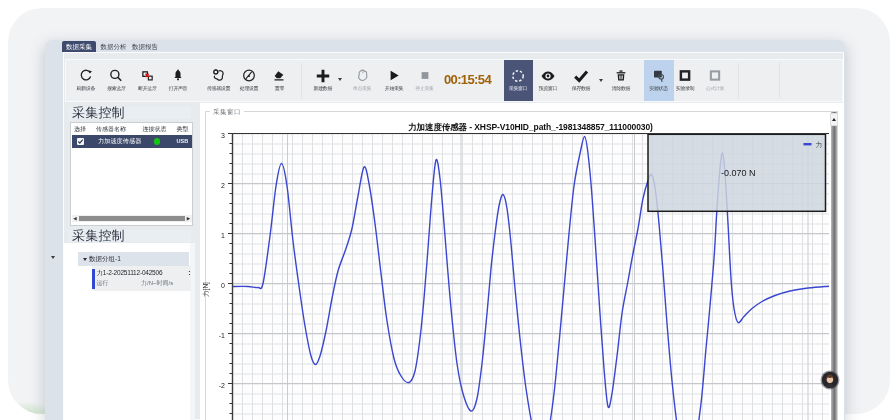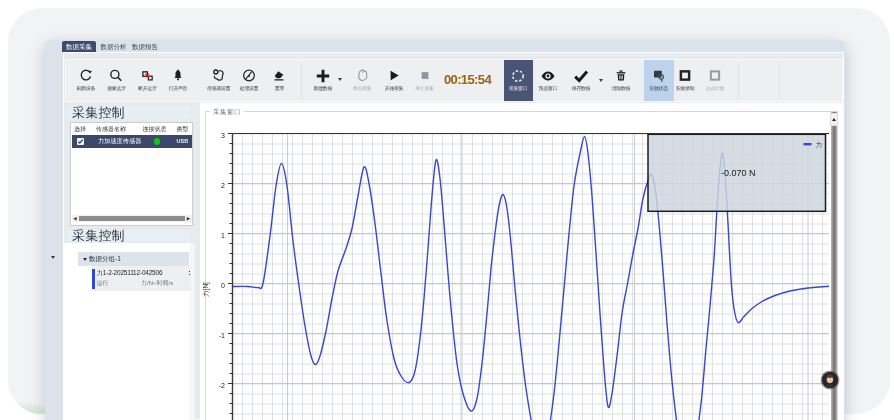--- a/index.html
+++ b/index.html
@@ -241,20 +241,21 @@
         <div id="isub1">运行</div>
         <div id="isub2">力/N~时间/s</div>
         <div id="idots">:</div>
       </div>
     </div>
   </div>
   <div id="chartbox">
     <div id="fieldset">
         <div id="fslabel">采集窗口</div>
       </div>
+    <div id="ctitle">力加速度传感器 - XHSP-V10HID_path_-1981348857_111000030)</div>
     <div class="ytick" style="top:28.5px">3</div>
     <div class="ytick" style="top:78.5px">2</div>
     <div class="ytick" style="top:128.5px">1</div>
     <div class="ytick" style="top:178.5px">0</div>
     <div class="ytick" style="top:228.5px">-1</div>
     <div class="ytick" style="top:278.5px">-2</div>
     <div id="ylab">力[N]</div>
     <svg id="plot" width="605" height="287.5" viewBox="224 132.5 605 287.5" preserveAspectRatio="none">
       <defs>
         <pattern id="g10" width="10" height="10" patternUnits="userSpaceOnUse">

